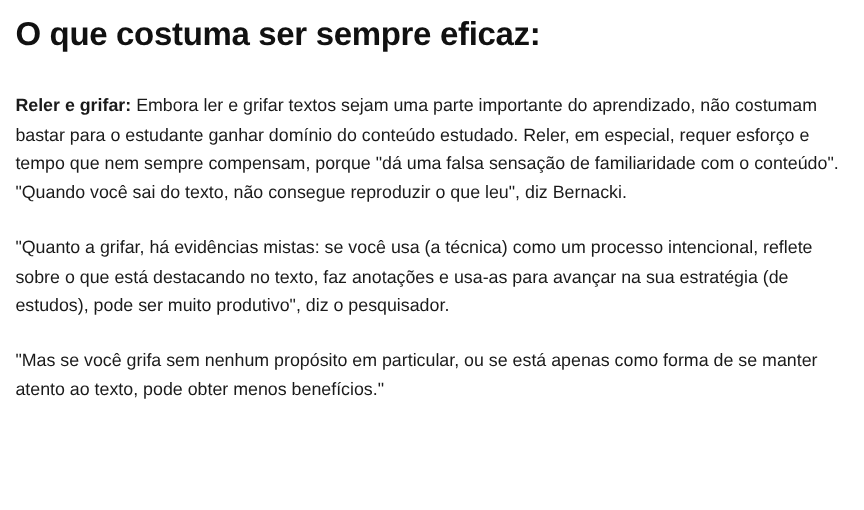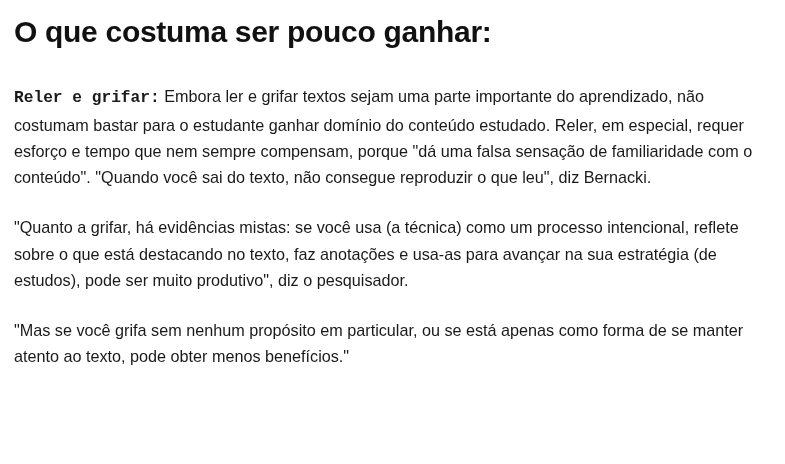--- a/index.html
+++ b/index.html
@@ -34,29 +34,28 @@
     line-height: 1.62;
     margin: 0 0 24px 0;
     color: #1a1a1a;
     max-width: 762px;
   }
   .para:last-child {
     margin-bottom: 0;
   }
   .lead-label {
     font-weight: bold;
-    font-family: Liberation Mono, monospace;
   }
 </style>
 </head>
 <body>
 
 <div class="page">
 
-  <h1 class="heading">O que costuma ser pouco ganhar:</h1>
+  <h1 class="heading">O que costuma ser sempre eficaz:</h1>
 
   <p class="para">
     <span class="lead-label">Reler e grifar:</span><span> Embora ler e grifar textos sejam uma parte importante do aprendizado, não costumam bastar para o estudante ganhar domínio do conteúdo estudado. Reler, em especial, requer esforço e tempo que nem sempre compensam, porque "dá uma falsa sensação de familiaridade com o conteúdo". "Quando você sai do texto, não consegue reproduzir o que leu", diz Bernacki.</span>
   </p>
 
   <p class="para">
     <span>"Quanto a grifar, há evidências mistas: se você usa (a técnica) como um processo intencional, reflete sobre o que está destacando no texto, faz anotações e usa-as para avançar na sua estratégia (de estudos), pode ser muito produtivo", diz o pesquisador.</span>
   </p>
 
   <p class="para">

